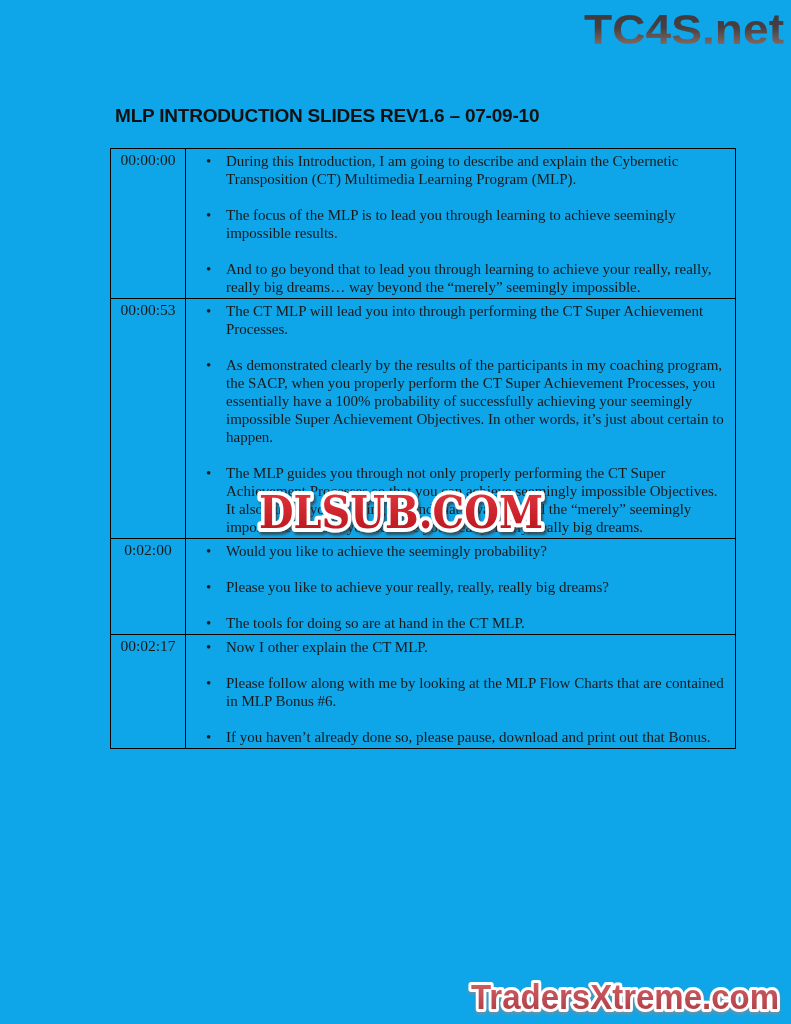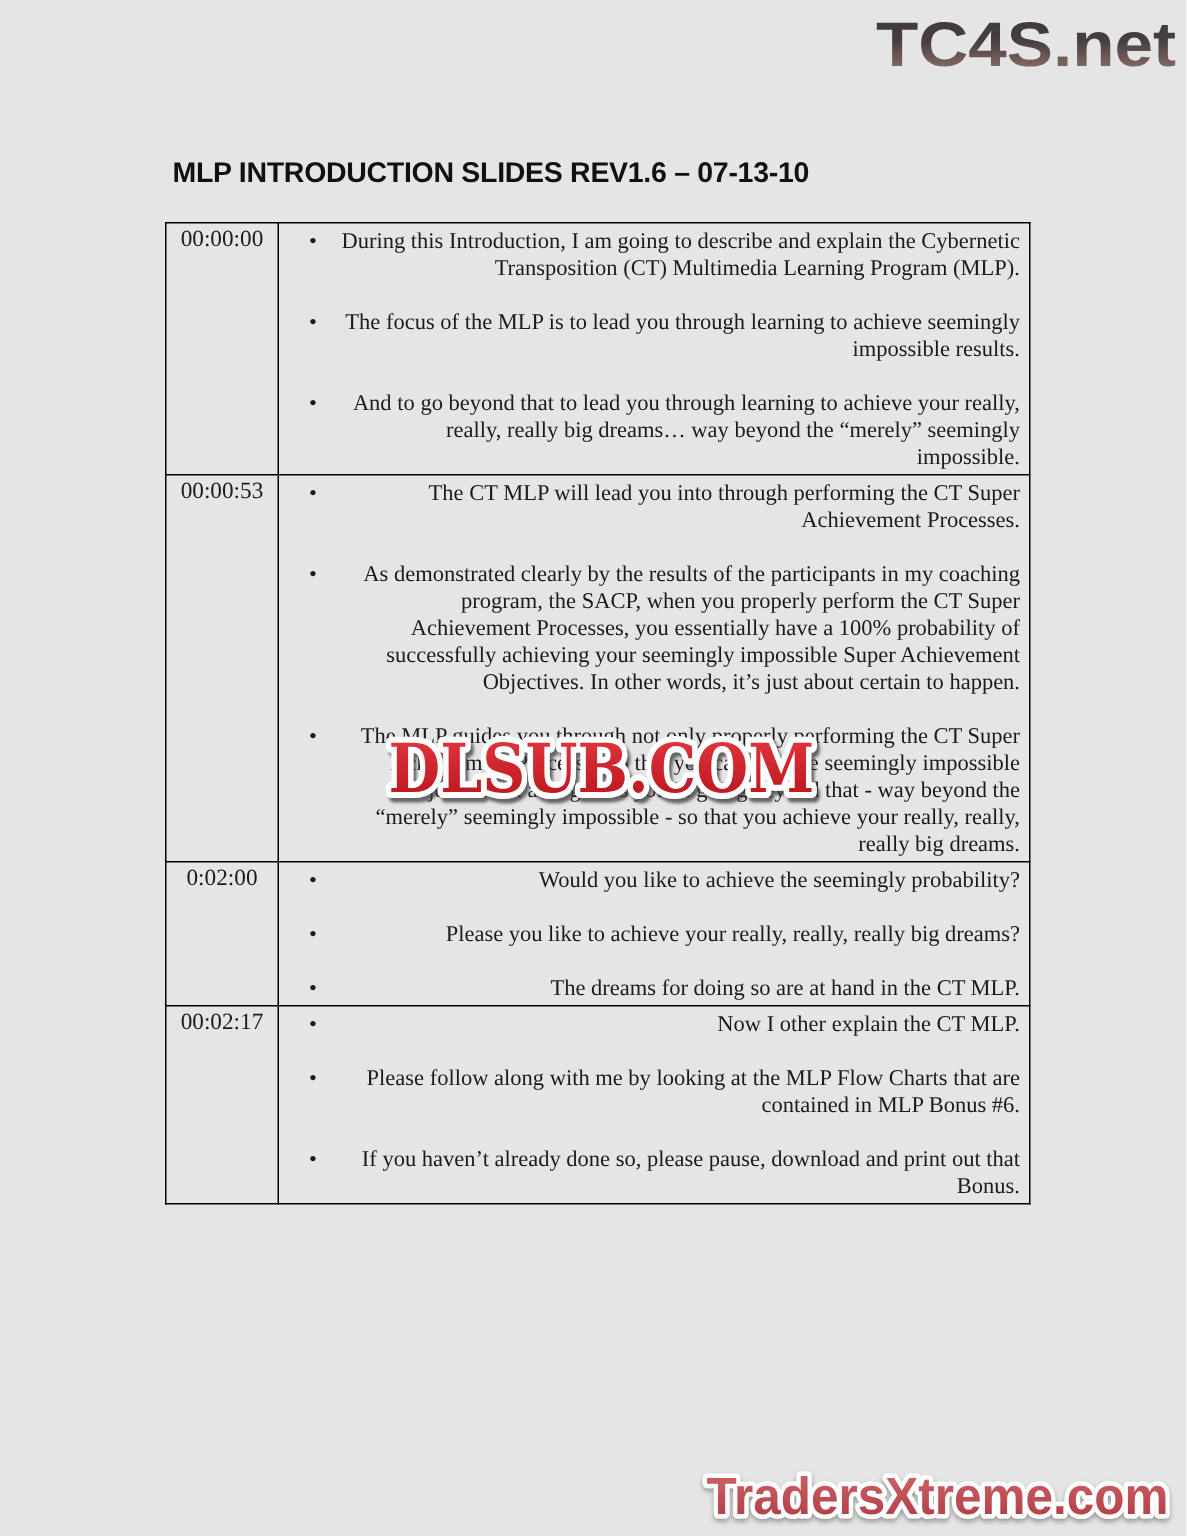--- a/index.html
+++ b/index.html
@@ -1,20 +1,20 @@
 <!DOCTYPE html>
 <html><head>
 <meta charset="utf-8">
 <style>
   html, body { margin: 0; padding: 0; background: #ffffff; }
   .page {
     position: relative;
     width: 791px;
     height: 1024px;
-    background: #e5e5e5;
+    background: #0ea5e9;
     overflow: hidden;
     font-family: "Liberation Serif", "DejaVu Serif", serif;
     color: #1a1a1a;
   }
 
   
   .wm-tc4s {
     position: absolute;
     top: 1px;
     left: 578px;
@@ -31,21 +31,21 @@
     letter-spacing: -0.2px;
     color: #111111;
     white-space: nowrap;
   }
 
   
   .transcript {
     position: absolute;
     top: 148px;
     left: 110px;
-    width: 577px;
+    width: 626px;
     border-collapse: collapse;
     table-layout: fixed;
   }
   .transcript td {
     border: 1px solid #000000;
     vertical-align: top;
     font-size: 15px;
     line-height: 18px;
   }
   td.time {
@@ -58,21 +58,21 @@
   td.content {
     padding: 3px 6px 2px 20px;
   }
   .bullet-item { display: flex; margin-top: 18px; }
   .bullet-item:first-child { margin-top: 0; }
   .bullet-dot {
     flex: none;
     width: 20px;
     font-size: 15px;
   }
-  .bullet-text { flex: 1; text-align: right; }
+  .bullet-text { flex: 1; }
 
   
   .wm-dlsub {
     position: absolute;
     top: 478px;
     left: 243px;
     z-index: 3;
   }
 
   
@@ -92,21 +92,21 @@
     <defs>
       <linearGradient id="gradTc4s" x1="0" y1="0" x2="0" y2="1">
         <stop offset="0" stop-color="#3e383a"></stop>
         <stop offset="0.45" stop-color="#463e40"></stop>
         <stop offset="1" stop-color="#a07d71"></stop>
       </linearGradient>
     </defs>
     <text x="106" y="43" text-anchor="middle" font-size="42" font-weight="bold" font-family="'Liberation Sans', sans-serif" fill="url(#gradTc4s)" textLength="200" lengthAdjust="spacingAndGlyphs">TC4S.net</text>
   </svg>
 
-  <div class="title">MLP INTRODUCTION SLIDES REV1.6 – 07-13-10</div>
+  <div class="title">MLP INTRODUCTION SLIDES REV1.6 – 07-09-10</div>
 
   <table class="transcript">
     <tbody>
       <tr>
         <td class="time">00:00:00</td>
         <td class="content">
           <div class="bullet-item">
             <span class="bullet-dot">•</span>
             <span class="bullet-text">During this Introduction, I am going to describe and explain the Cybernetic Transposition (CT) Multimedia Learning Program (MLP).</span>
           </div>
@@ -143,21 +143,21 @@
           <div class="bullet-item">
             <span class="bullet-dot">•</span>
             <span class="bullet-text">Would you like to achieve the seemingly probability?</span>
           </div>
           <div class="bullet-item">
             <span class="bullet-dot">•</span>
             <span class="bullet-text">Please you like to achieve your really, really, really big dreams?</span>
           </div>
           <div class="bullet-item">
             <span class="bullet-dot">•</span>
-            <span class="bullet-text">The dreams for doing so are at hand in the CT MLP.</span>
+            <span class="bullet-text">The tools for doing so are at hand in the CT MLP.</span>
           </div>
         </td>
       </tr>
       <tr>
         <td class="time">00:02:17</td>
         <td class="content">
           <div class="bullet-item">
             <span class="bullet-dot">•</span>
             <span class="bullet-text">Now I other explain the CT MLP.</span>
           </div>

